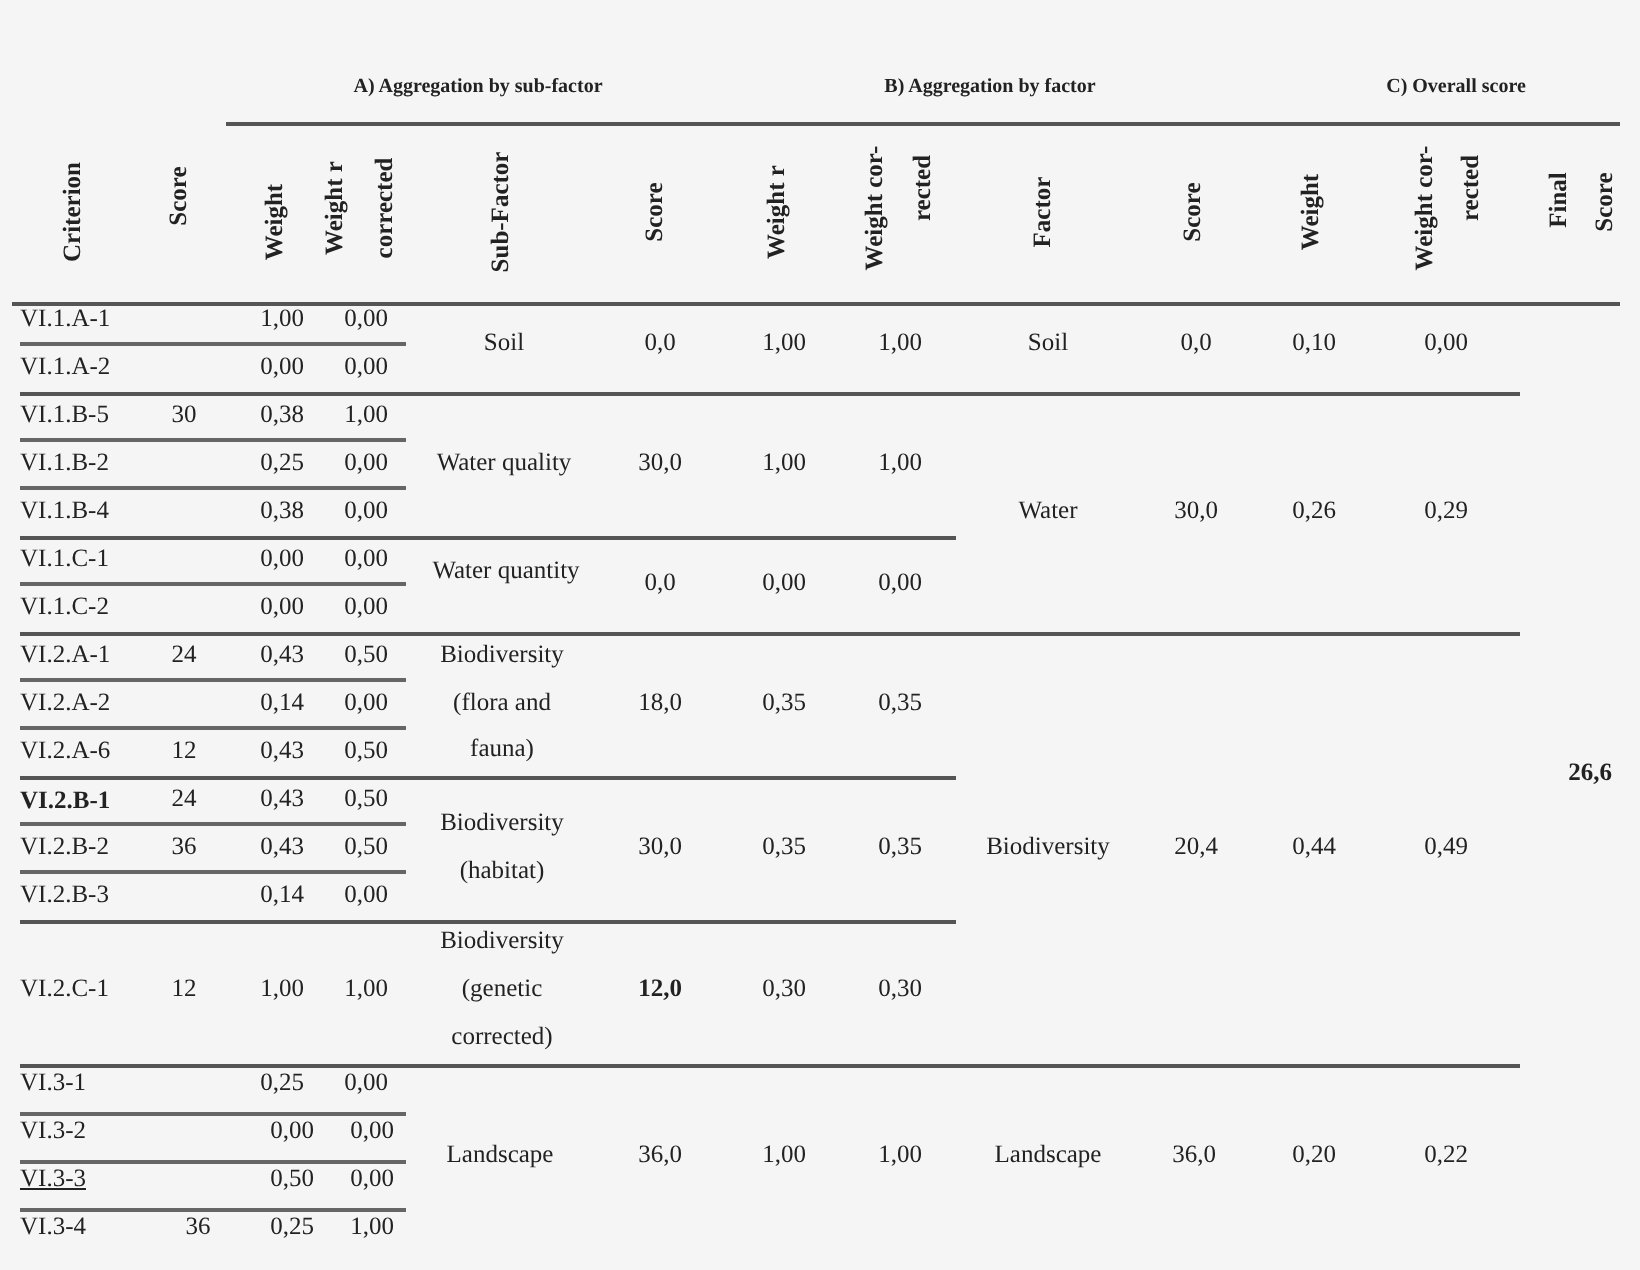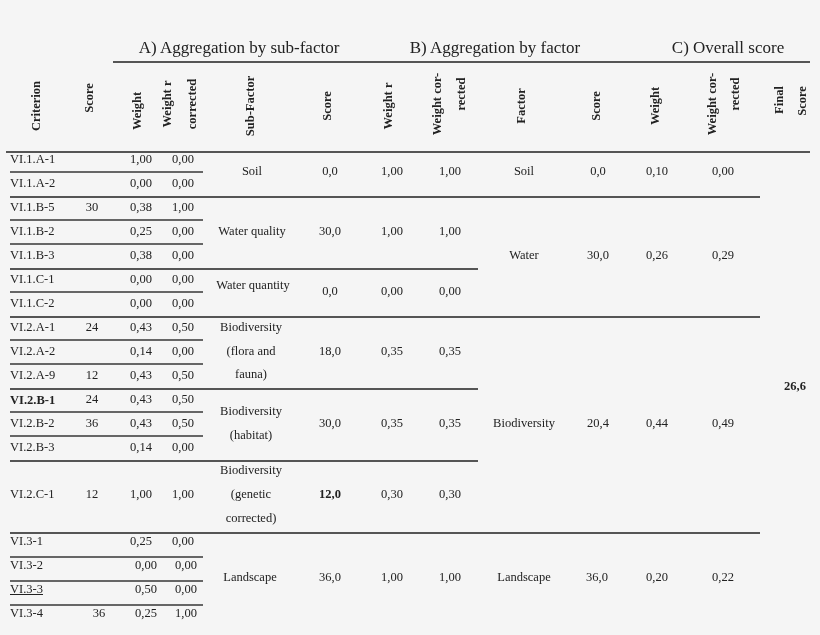--- a/index.html
+++ b/index.html
@@ -1,20 +1,20 @@
 <!DOCTYPE html>
 <html><head>
 <meta charset="utf-8">
 <style>
   html, body { margin:0; padding:0; }
   body { width:820px; height:635px; background:#f5f5f5; position:relative; overflow:hidden;
          font-family:"Liberation Serif", "DejaVu Serif", serif; color:#222; }
   .t { position:absolute; font-size:12.5px; line-height:14px; white-space:nowrap; transform:translate(-50%,-50%); }
   .tl { position:absolute; font-size:12.5px; line-height:14px; white-space:nowrap; transform:translateY(-50%); }
-  .grp { position:absolute; font-weight:normal; font-size:17px; white-space:nowrap; transform:translateX(-50%); }
+  .grp { position:absolute; font-weight:bold; font-size:10px; white-space:nowrap; transform:translateX(-50%); }
   .vh { position:absolute; font-weight:bold; font-size:12.5px; white-space:nowrap;
         transform:translate(-50%,-50%) rotate(-90deg); line-height:14px; text-align:center; }
   .rule { position:absolute; height:2px; background:#555; }
   .rule.thin { height:1.5px; background:#666; }
   .bold { font-weight:bold; }
 </style>
 </head>
 <body>
 
 <div>
@@ -60,21 +60,21 @@
     <div class="t" style="left:92px;top:207px;">30</div>
     <div class="t" style="left:141px;top:207px;">0,38</div>
     <div class="t" style="left:183px;top:207px;">1,00</div>
     <div class="rule thin" style="left:10px;top:219px;width:193px;"></div>
 
     <div class="tl" style="left:10px;top:231px;">VI.1.B-2</div>
     <div class="t" style="left:141px;top:231px;">0,25</div>
     <div class="t" style="left:183px;top:231px;">0,00</div>
     <div class="rule thin" style="left:10px;top:243px;width:193px;"></div>
 
-    <div class="tl" style="left:10px;top:255px;">VI.1.B-3</div>
+    <div class="tl" style="left:10px;top:255px;">VI.1.B-4</div>
     <div class="t" style="left:141px;top:255px;">0,38</div>
     <div class="t" style="left:183px;top:255px;">0,00</div>
     <div class="rule" style="left:10px;top:268px;width:468px;"></div>
 
     <div class="tl" style="left:10px;top:279px;">VI.1.C-1</div>
     <div class="t" style="left:141px;top:279px;">0,00</div>
     <div class="t" style="left:183px;top:279px;">0,00</div>
     <div class="rule thin" style="left:10px;top:291px;width:193px;"></div>
 
     <div class="tl" style="left:10px;top:303px;">VI.1.C-2</div>
@@ -86,21 +86,21 @@
     <div class="t" style="left:92px;top:327px;">24</div>
     <div class="t" style="left:141px;top:327px;">0,43</div>
     <div class="t" style="left:183px;top:327px;">0,50</div>
     <div class="rule thin" style="left:10px;top:339px;width:193px;"></div>
 
     <div class="tl" style="left:10px;top:351px;">VI.2.A-2</div>
     <div class="t" style="left:141px;top:351px;">0,14</div>
     <div class="t" style="left:183px;top:351px;">0,00</div>
     <div class="rule thin" style="left:10px;top:363px;width:193px;"></div>
 
-    <div class="tl" style="left:10px;top:375px;">VI.2.A-9</div>
+    <div class="tl" style="left:10px;top:375px;">VI.2.A-6</div>
     <div class="t" style="left:92px;top:375px;">12</div>
     <div class="t" style="left:141px;top:375px;">0,43</div>
     <div class="t" style="left:183px;top:375px;">0,50</div>
     <div class="rule" style="left:10px;top:388px;width:468px;"></div>
 
     <div class="tl" style="left:10px;top:400px;font-weight:bold;">VI.2.B-1</div>
     <div class="t" style="left:92px;top:399px;">24</div>
     <div class="t" style="left:141px;top:399px;">0,43</div>
     <div class="t" style="left:183px;top:399px;">0,50</div>
     <div class="rule thin" style="left:10px;top:411px;width:193px;"></div>

